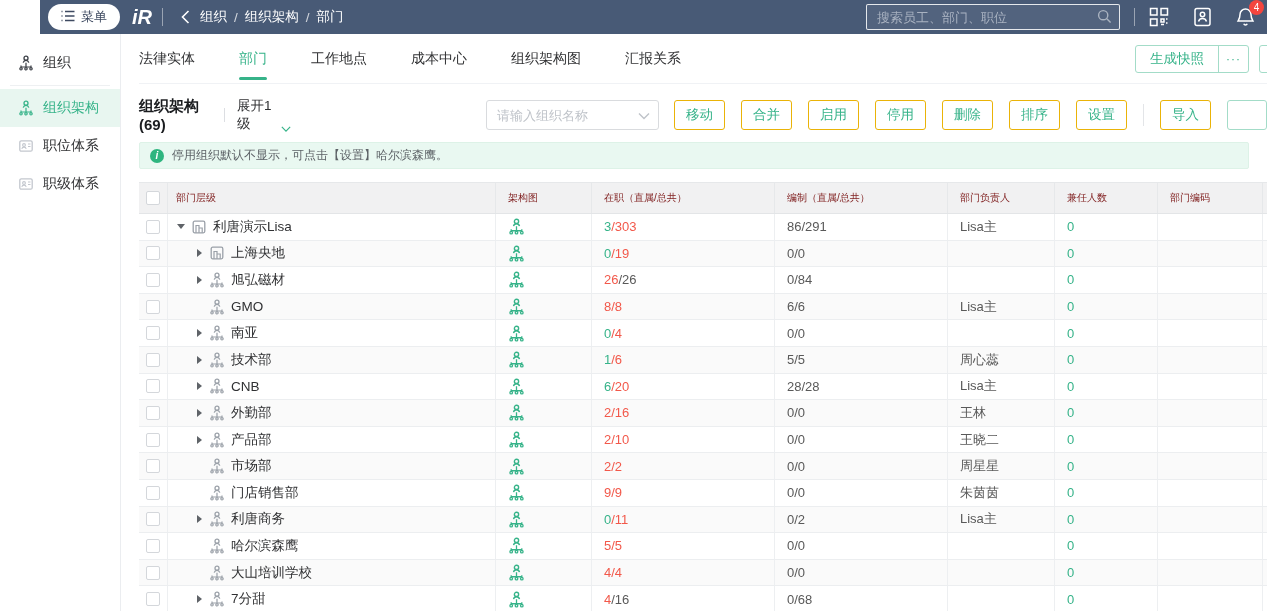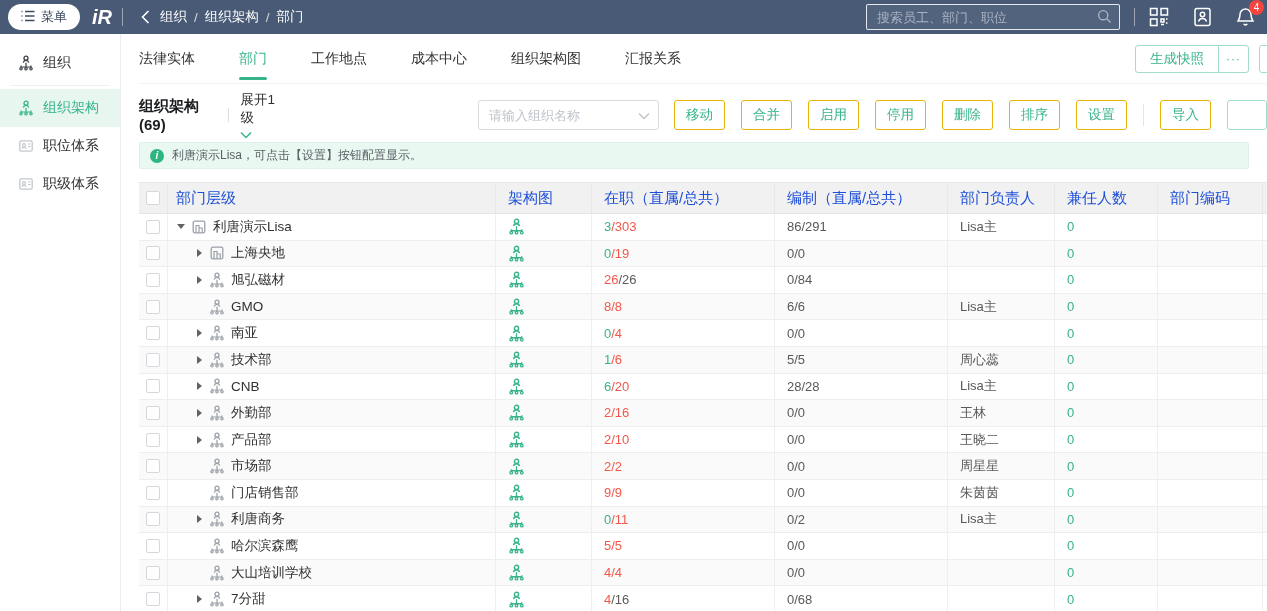--- a/index.html
+++ b/index.html
@@ -1,21 +1,21 @@
 <!DOCTYPE html>
 <html><head>
 <meta charset="utf-8">
 <style>
   * { margin:0; padding:0; box-sizing:border-box; }
   html,body { width:1267px; height:611px; overflow:hidden; }
   body { font-family:"Liberation Sans","DejaVu Sans",sans-serif; background:#fff; color:#303133; }
   .app { position:relative; width:1267px; height:611px; display:flex; flex-direction:column; }
 
   
-  .topbar { height:34px; background:#485a76; display:flex; align-items:center; padding:0 12px 0 8px; flex:0 0 auto; }
+  .topbar { height:34px; background:#485a76; display:flex; align-items:center; padding:0 12px 0 8px; flex:0 0 auto;margin-left:40px; }
   .menu-pill { height:26px; padding:0 13px; border:none; border-radius:13px; background:#fff; color:#3e4a61;
     display:flex; align-items:center; gap:6px; font-size:13px; cursor:pointer; }
   .logo { color:#fff; font-weight:800; font-size:20px; letter-spacing:0; margin:0 10px 0 12px; font-style:italic; }
   .vdiv { width:1px; height:18px; background:rgba(255,255,255,.45); }
   .back { margin:0 10px 0 18px; display:flex; align-items:center; cursor:pointer; }
   .crumbs { display:flex; align-items:center; gap:7px; color:#fff; font-size:13.5px; }
   .crumbs .sep { color:rgba(255,255,255,.75); }
   .crumb { cursor:pointer; }
   .tb-spacer { flex:1; }
   .tb-search { position:relative; width:254px; height:26px; margin-right:14px; }
@@ -44,39 +44,39 @@
   .tab-right { position:absolute; right:-8px; top:11px; display:flex; gap:10px; }
   .split-btn { display:flex; height:28px; border:1px solid #a3dcc8; border-radius:3px; background:#fff; overflow:hidden; }
   .split-main { padding:0 14px; font-size:13.5px; color:#36b389; background:none; border:none; cursor:pointer; }
   .split-more { width:30px; border:none; border-left:1px solid #a3dcc8; background:none; color:#36b389; font-size:12px; letter-spacing:1px; cursor:pointer; }
   .stub-btn { width:16px; height:28px; border:1px solid #a3dcc8; border-radius:3px 0 0 3px; background:#fff; cursor:pointer; }
 
   
   .toolbar { margin-top:16px; height:30px; display:flex; align-items:center; flex:0 0 auto; }
   .page-title { font-size:15px; font-weight:bold; color:#1a1c1f; }
   .t-div { width:1px; height:14px; background:#dcdee2; margin:0 12px; }
-  .expander { display:flex; align-items:flex-start; gap:4px; font-size:13.5px; color:#303133; cursor:pointer;flex-direction:column; }
+  .expander { display:flex; align-items:flex-end; gap:4px; font-size:13.5px; color:#303133; cursor:pointer; }
   .org-search { position:relative; width:205px; height:30px; margin-left:195px; }
   .org-search input { width:100%; height:100%; border:1px solid #d9dbde; border-radius:3px; font-size:13px; padding:0 26px 0 10px; color:#303133; outline:none; }
   .org-search input::placeholder { color:#bfc3c9; }
   .org-search .car { position:absolute; right:9px; top:12px; }
   .actions { display:flex; align-items:center; gap:16px; margin-left:15px; }
   .act-btn { height:30px; padding:0 11px; background:#fff; border:1px solid #eab308; border-radius:3px; color:#36b389; font-size:13.5px; cursor:pointer; white-space:nowrap; }
   .act-div { width:1px; height:22px; background:#e3e5e8; }
   .stub-btn2 { width:40px; height:30px; border:1px solid #a3dcc8; border-radius:3px; background:#fff; cursor:pointer; flex:0 0 auto; }
 
   
   .banner { margin-top:12px; height:27px; background:#e9f8f1; border:1px solid #ddf2e7; border-radius:2px; display:flex; align-items:center; padding:0 10px; gap:8px; flex:0 0 auto; width:1110px; }
   .info-dot { width:14px; height:14px; border-radius:50%; background:#2eb57f; color:#fff; font-size:10px; font-weight:bold; line-height:14px; text-align:center; flex:0 0 auto; font-style:italic; }
   .banner-text { font-size:12px; color:#5c6166; }
 
   
   .table { margin-top:13px; width:1184px; flex:1; display:flex; flex-direction:column; border-top:1px solid #e6e8ea; }
   .thead { display:flex; height:31px; background:#f1f1f2; border-bottom:1px solid #e3e5e7; flex:0 0 auto; }
-  .th { display:flex; align-items:center; padding-left:12px; font-size:15px; color:#1d4ed8; border-right:1px solid #e6e8ea; }
+  .th { display:flex; align-items:center; padding-left:12px; font-size:10px; color:#7f1d1d; border-right:1px solid #e6e8ea; }
   .tr { display:flex; height:26.6px; border-bottom:1px solid #eceef0; background:#fff; }
   .tr.alt { background:#fafafa; }
   .td { display:flex; align-items:center; padding-left:12px; font-size:13px; color:#595959; border-right:1px solid #edeff1; overflow:hidden; }
   .c0 { width:29px; padding-left:0; justify-content:center; }
   .c1 { width:328px; padding-left:8px; }
   .c2 { width:96px; }
   .c3 { width:183px; }
   .c4 { width:173px; }
   .c5 { width:107px; }
   .c6 { width:103px; }
@@ -270,21 +270,21 @@
               <button class="act-btn">设置</button>
             </span>
           <span class="act-div"></span>
           <button class="act-btn">导入</button>
           <button class="stub-btn2"></button>
         </div>
       </div>
 
       <div class="banner">
         <span class="info-dot">i</span>
-        <span class="banner-text">利唐演示Lisa，可点击【设置】按钮配置显示。</span>
+        <span class="banner-text">停用组织默认不显示，可点击【设置】哈尔滨森鹰。</span>
       </div>
 
       <div class="table">
         <div class="thead">
             <div class="th c0">
               <span class="checkbox"></span>
             </div>
             <div class="th c1">部门层级</div>
             <div class="th c2">架构图</div>
             <div class="th c3">在职（直属/总共）</div>

